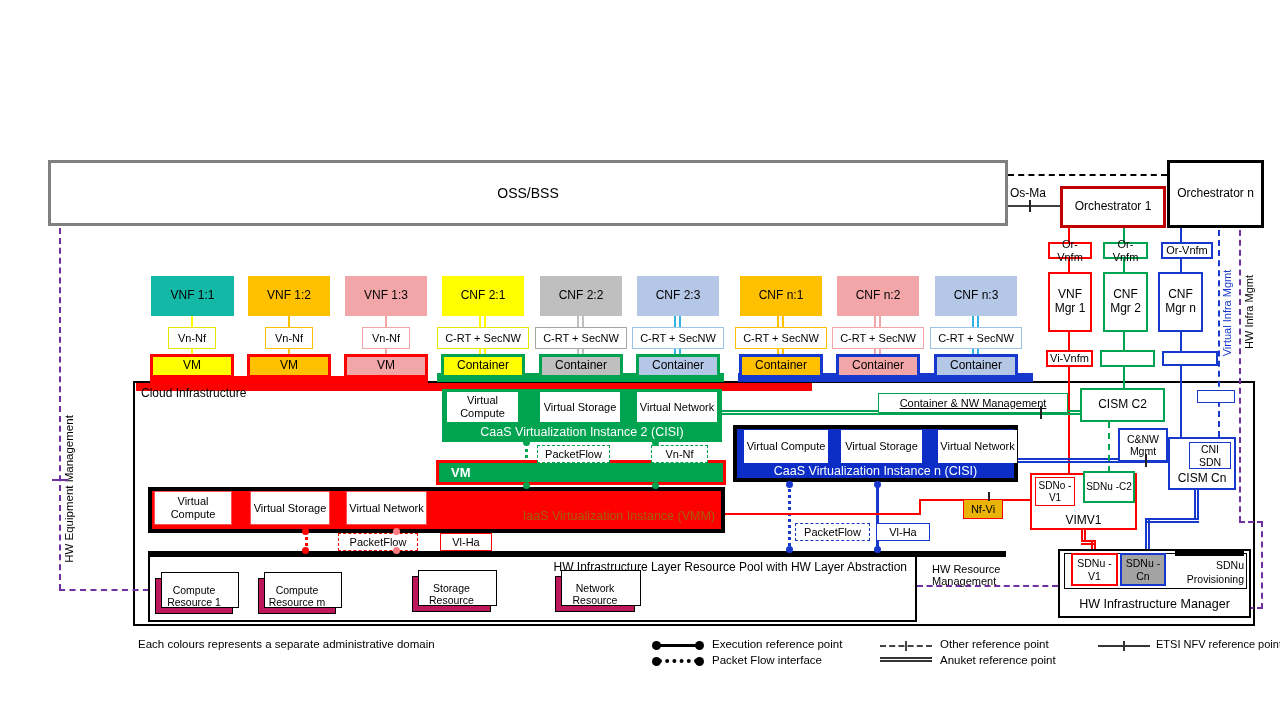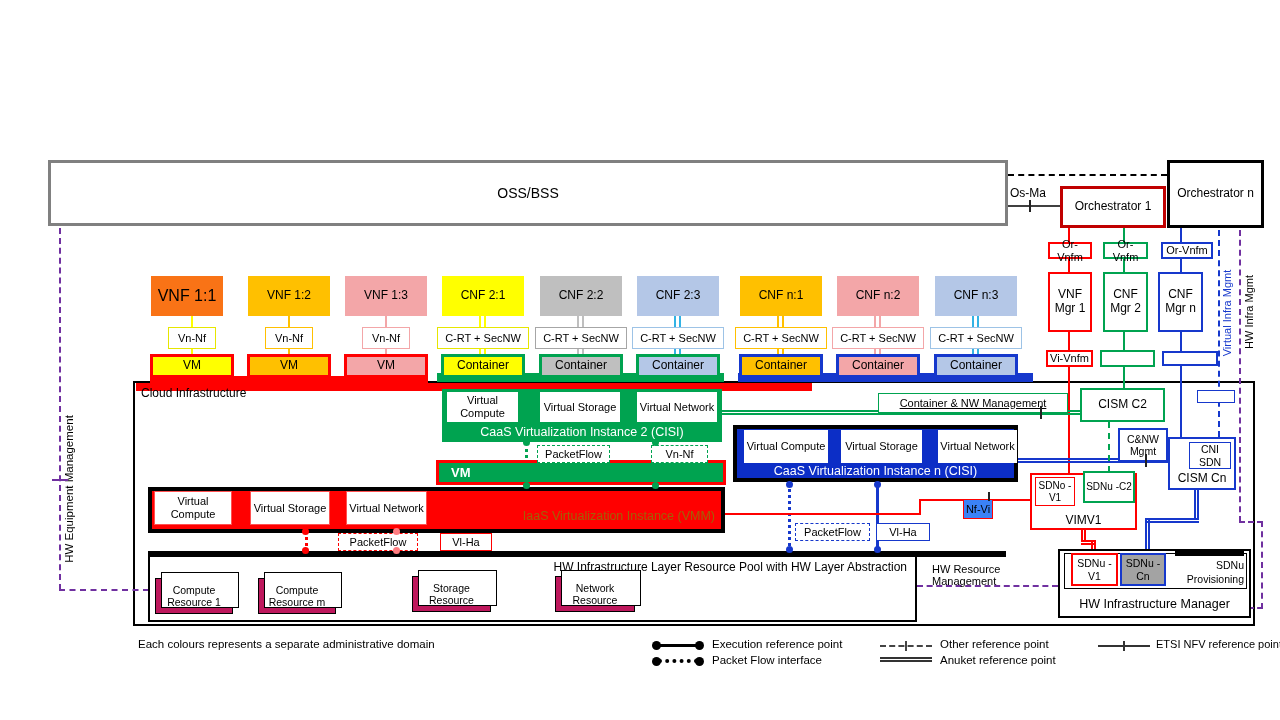--- a/index.html
+++ b/index.html
@@ -80,21 +80,21 @@
   <div class="abs z1" style="left:191px;top:316px;width:2px;height:39px;background:#FFFF00;"></div>
   <div class="abs z1" style="left:288px;top:316px;width:2px;height:39px;background:#FFC000;"></div>
   <div class="abs z1" style="left:385px;top:316px;width:2px;height:39px;background:#F3A6A8;"></div>
   <div class="abs z1" style="left:479px;top:316px;width:2px;height:39px;background:#FFFF00;box-shadow:5px 0 0 #FFFF00;"></div>
   <div class="abs z1" style="left:577px;top:316px;width:2px;height:39px;background:#BFBFBF;box-shadow:5px 0 0 #BFBFBF;"></div>
   <div class="abs z1" style="left:674px;top:316px;width:2px;height:39px;background:#33B3E5;box-shadow:5px 0 0 #33B3E5;"></div>
   <div class="abs z1" style="left:777px;top:316px;width:2px;height:39px;background:#FFC000;box-shadow:5px 0 0 #FFC000;"></div>
   <div class="abs z1" style="left:874px;top:316px;width:2px;height:39px;background:#F3A6A8;box-shadow:5px 0 0 #F3A6A8;"></div>
   <div class="abs z1" style="left:972px;top:316px;width:2px;height:39px;background:#33B3E5;box-shadow:5px 0 0 #33B3E5;"></div>
 
-  <div class="abs txt z3" style="left:151px;top:276px;width:72px;height:40px;background:#f97316;font-size:16px;">
+  <div class="abs txt z3" style="left:151px;top:276px;width:83px;height:40px;background:#14b8a6;font-size:12px;">
       <span>VNF 1:1</span>
     </div>
   <div class="abs txt z3" style="left:248px;top:276px;width:82px;height:40px;background:#FFC000;font-size:12px;">
       <span>VNF 1:2</span>
     </div>
   <div class="abs txt z3" style="left:345px;top:276px;width:82px;height:40px;background:#F3A6A8;font-size:12px;">
       <span>VNF 1:3</span>
     </div>
   <div class="abs txt z3" style="left:442px;top:276px;width:82px;height:40px;background:#FFFF00;font-size:12px;">
       <span>CNF 2:1</span>
@@ -259,21 +259,21 @@
       <span>PacketFlow</span>
     </div>
   <div class="abs txt z4" style="left:876px;top:523px;width:54px;height:18px;border:1.5px solid #1638CC;background:#fff;font-size:11px;">
       <span>Vl-Ha</span>
     </div>
 
   <div class="abs z2" style="left:725px;top:513px;width:196px;height:2px;background:#FF0000;"></div>
   <div class="abs z2" style="left:919px;top:499px;width:2px;height:16px;background:#FF0000;"></div>
   <div class="abs z2" style="left:919px;top:499px;width:111px;height:2px;background:#FF0000;"></div>
   <div class="tick" style="left:988px;top:492px;width:2px;height:9px;"></div>
-  <div class="abs txt z4" style="left:963px;top:499px;width:30px;height:20px;border:1.5px solid #FF0000;background:#3b82f6;font-size:11px;">
+  <div class="abs txt z4" style="left:963px;top:499px;width:40px;height:20px;border:1.5px solid #FF0000;background:#eab308;font-size:11px;">
       <span>Nf-Vi</span>
     </div>
 
   <div class="abs z2" style="left:722px;top:410px;width:358px;border-top:5px double #00A350;"></div>
   <div class="tick" style="left:1040px;top:406px;width:2px;height:13px;"></div>
   <div class="abs z2" style="left:1017px;top:458px;width:151px;border-top:5px double #1638CC;"></div>
   <div class="tick" style="left:1145px;top:454px;width:2px;height:13px;"></div>
   <div class="abs txt z4" style="left:878px;top:393px;width:190px;height:20px;border:1.5px solid #00A350;background:#fff;font-size:11px;text-decoration:underline;">
       <span>Container &amp; NW Management</span>
     </div>

